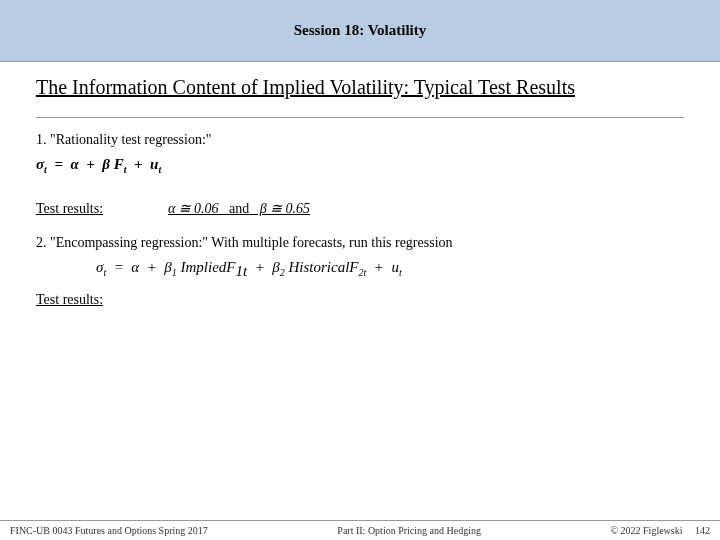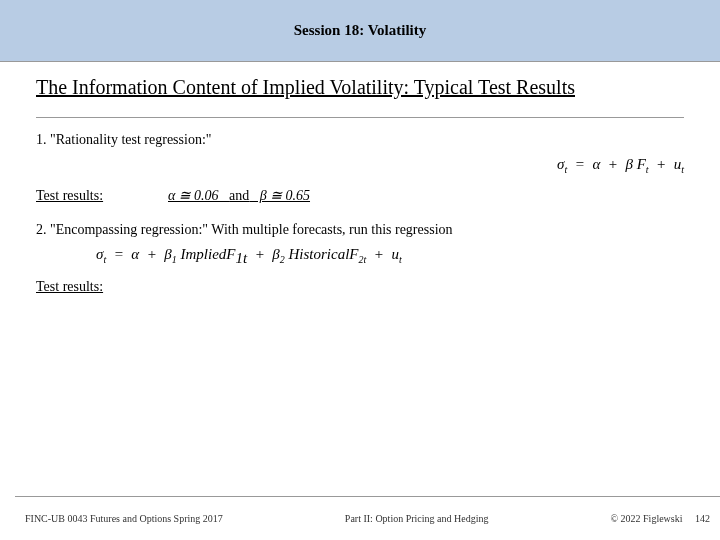--- a/index.html
+++ b/index.html
@@ -45,41 +45,41 @@
 
     .footer-bar {
       position: absolute;
       bottom: 0;
       left: 0;
       right: 0;
       border-top: 1px solid #999;
       display: flex;
       justify-content: space-between;
       align-items: center;
-      padding: 16px 10px;
+      padding: 4px 10px;
       font-size: 10px;
       color: #333;
       background: #fff;
-      margin-left: 15px;
     }
 
     .divider {
       border: none;
       border-top: 1px solid #999;
       margin: 2px 0 14px 0;
     }
 
     .formula-block {
       display: flex;
-      justify-content: flex-end;
+      justify-content: flex-start;
       align-items: baseline;
       margin: 8px auto 12px auto;
       font-size: 15px;
       font-family: "Times New Roman", Times, serif;
       gap: 4px;
+      font-weight: bold;
     }
 
     .formula-block2 {
       display: flex;
       justify-content: flex-start;
       align-items: baseline;
       margin: 8px 0 12px 60px;
       font-size: 15px;
       font-family: "Times New Roman", Times, serif;
       gap: 4px;
@@ -124,21 +124,21 @@
         σ<sub style="font-size:10px;">t</sub>
         &nbsp;=&nbsp; α &nbsp;+&nbsp; β F<sub style="font-size:10px;">t</sub>
         &nbsp;+&nbsp; u<sub style="font-size:10px;">t</sub>
       </span>
     </div>
 
     <div class="tr-line">
       <span style="width:110px; display:inline-block;">
         <span>Test results:</span>
       </span>
-      <span style="font-style:italic;">
+      <span style="font-style:italic;margin-top:13px;">
         α ≅ 0.06&nbsp;&nbsp;
         <span style="font-style:normal;">and</span>
         &nbsp;&nbsp;β ≅ 0.65
       </span>
     </div>
   </div>
 
   <div class="section" style="margin-top: 18px;">
     <div class="section2-title">
       <span>2.  "Encompassing regression:"  With multiple forecasts, run this regression</span>

